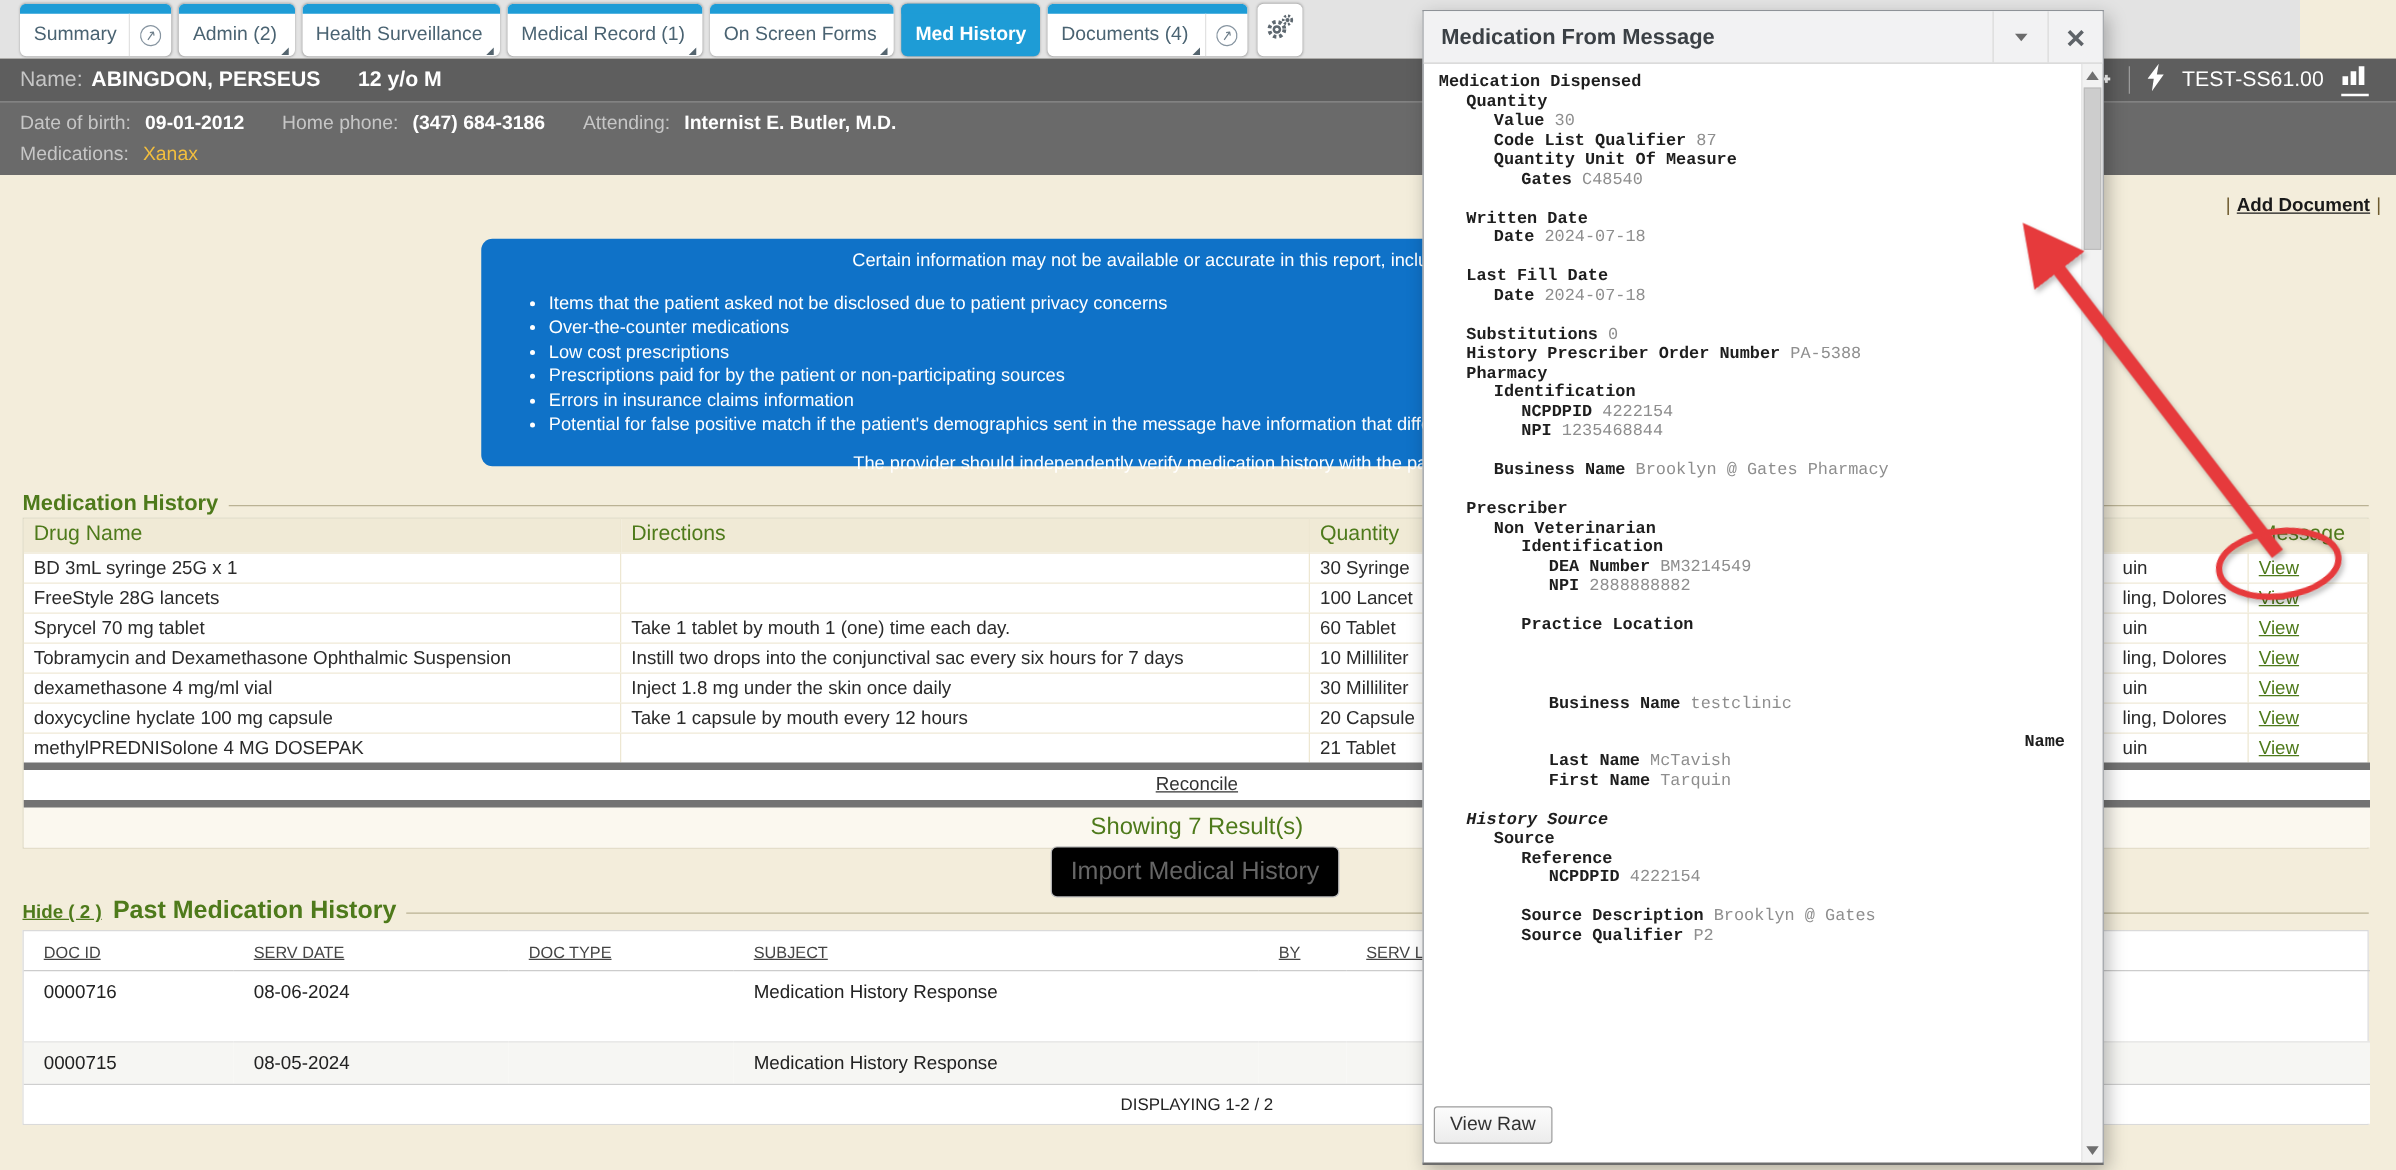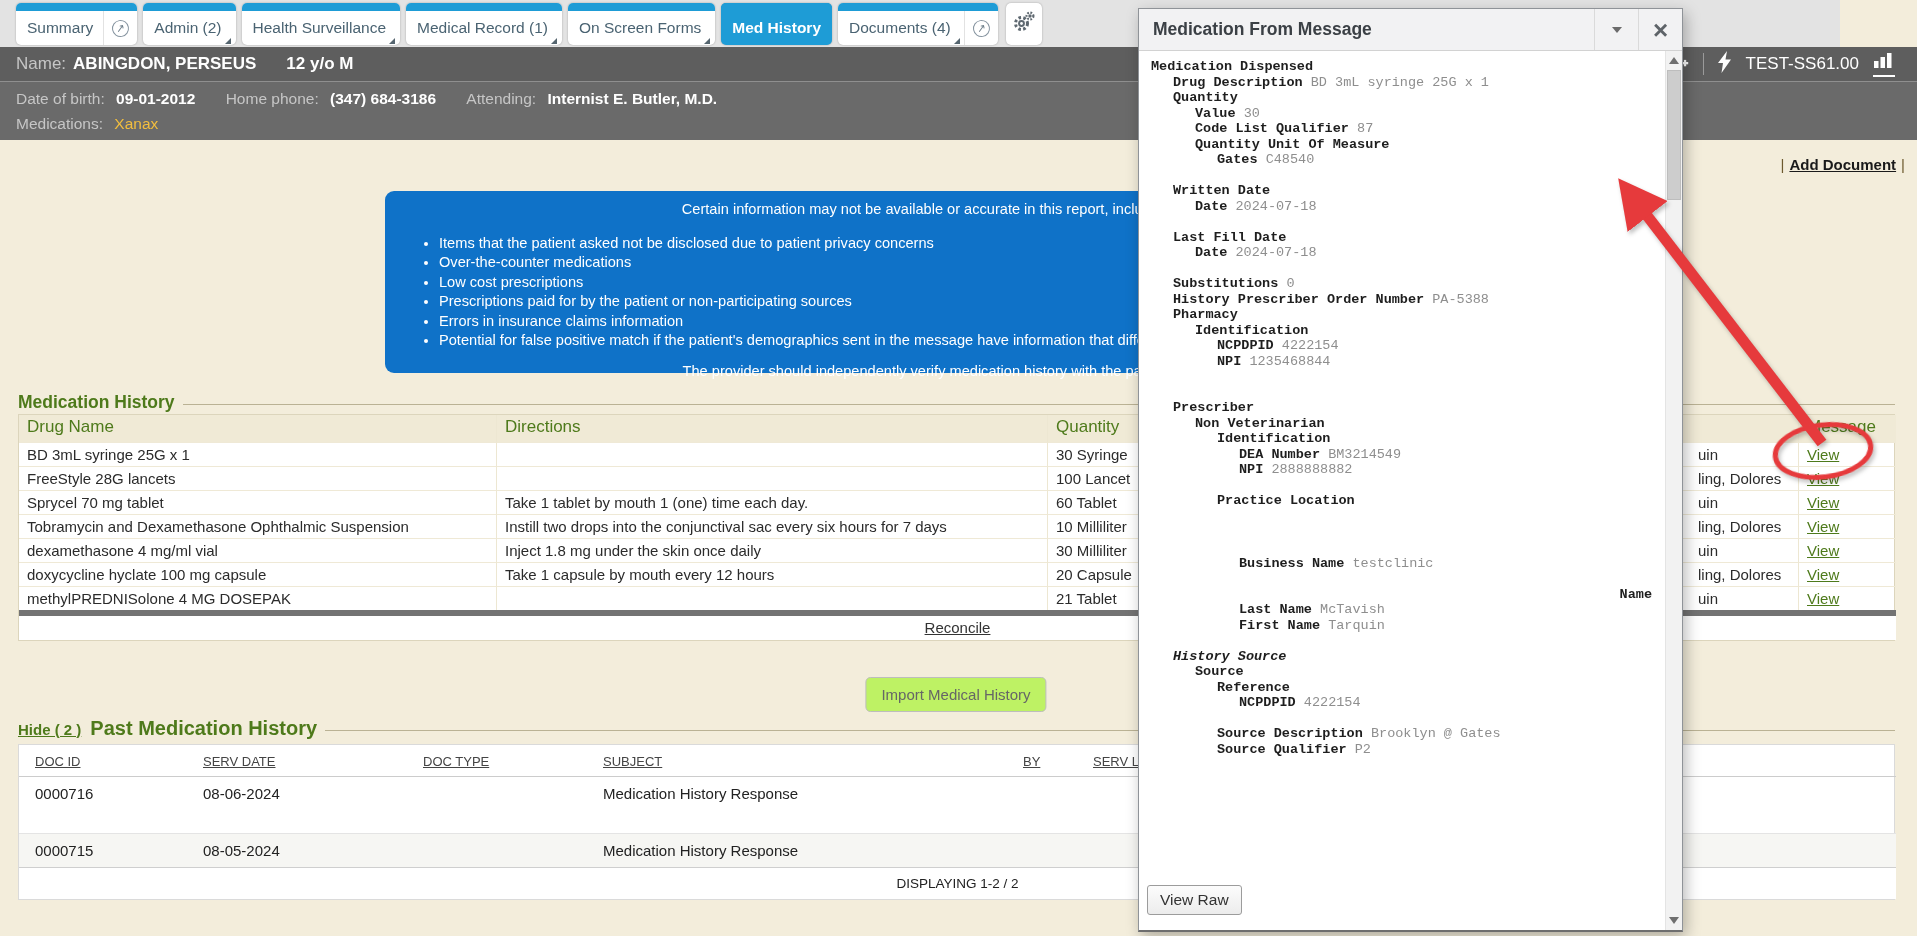--- a/index.html
+++ b/index.html
@@ -54,21 +54,21 @@
 .mh-cell{padding:3px 8px;font-size:15px;color:#2B2B2B;border-right:1px solid #EDE7D2;border-top:1px solid #EFE9D6;min-height:24px;white-space:nowrap;overflow:hidden}
 .mh-cell:nth-child(6n){border-right:none}
 .mh-head{background:#F0EAD6;color:#4E7A1B;font-size:17px;border-top:none;height:27px;padding:2px 8px}
 .mh-by{padding-left:16px}
 .view-link{color:#4E7A1B;text-decoration:underline}
 .mh-span{grid-column:1/-1;text-align:center;border-top:6px solid #737373;padding:3px;background:#fff}
 .reconcile a{color:#333;text-decoration:underline;font-size:15px}
 .showing{color:#4E7A1B;font-size:19px;background:#FBF8EF;padding:5px}
 
 
-.import-btn{position:absolute;left:956px;top:677px;transform:translateX(-50%);background:#bef264;border:1px solid #BDBDBD;border-radius:5px;padding:8px 15px;font-size:15px;color:#666;font-family:"Liberation Sans",sans-serif;cursor:pointer}
+.import-btn{position:absolute;left:956px;top:677px;transform:translateX(-50%);background:#000000;border:1px solid #BDBDBD;border-radius:5px;padding:8px 15px;font-size:20px;color:#666;font-family:"Liberation Sans",sans-serif;cursor:pointer}
 
 
 .ph-legend{position:absolute;left:18px;top:717px;width:1877px;display:flex;align-items:baseline}
 .hide-link{color:#4E7A1B;font-weight:bold;font-size:15px;text-decoration:underline;margin-right:9px;white-space:nowrap}
 .ph-title{font-weight:bold;font-size:20px;color:#4E7A1B;white-space:nowrap}
 .ph-legend .legend-line{align-self:center}
 .ph-table{position:absolute;left:18px;top:744px;width:1877px;display:grid;background:#fff;border:1px solid #DADADA}
 .ph-head{padding:9px 16px 7px;font-size:13px;color:#444;border-bottom:1px solid #CCC}
 .ph-head span{text-decoration:underline;cursor:pointer}
 .ph-cell{padding:8px 16px;font-size:15px;color:#222;min-height:56px;white-space:nowrap;overflow:hidden}
@@ -286,20 +286,21 @@
     <div class="mh-cell"></div>
     <div class="mh-cell mh-by">ling, Dolores</div>
     <div class="mh-cell"><a class="view-link">View</a></div>
     <div class="mh-cell">methylPREDNISolone 4 MG DOSEPAK</div>
     <div class="mh-cell"></div>
     <div class="mh-cell">21 Tablet</div>
     <div class="mh-cell"></div>
     <div class="mh-cell mh-by">uin</div>
     <div class="mh-cell"><a class="view-link">View</a></div>
     <div class="mh-span reconcile"><a>Reconcile</a></div>
+    <div class="mh-span showing">Showing 7 Result(s)</div>
   </div>
 
 <button class="import-btn">Import Medical History</button>
 
 <div class="ph-legend">
   <a class="hide-link">Hide ( 2 )</a>
   <span class="ph-title">Past Medication History</span>
   <span class="legend-line"></span>
 </div>
 <div class="ph-table" style="grid-template-columns: 168px 220px 180px 420px 70px 819px;">
@@ -332,40 +333,40 @@
           <span class="caret"></span>
         </span>
       <span class="m-btn">
           <span class="close-x">×</span>
         </span>
     </span>
   </div>
   <div class="modal-body">
     <div class="modal-text">
         <div class="mline" style="padding-left: 0px;"><b>Medication Dispensed</b></div>
-        <div class="mline" style="padding-left: 22px;"><b>Drug Description</b> <span>BD 3mL syringe 25G x 1</span></div>
         <div class="mline" style="padding-left: 22px;"><b>Quantity</b></div>
         <div class="mline" style="padding-left: 44px;"><b>Value</b> <span>30</span></div>
         <div class="mline" style="padding-left: 44px;"><b>Code List Qualifier</b> <span>87</span></div>
         <div class="mline" style="padding-left: 44px;"><b>Quantity Unit Of Measure</b></div>
         <div class="mline" style="padding-left: 66px;"><b>Gates</b> <span>C48540</span></div>
         <div class="mline"></div>
         <div class="mline" style="padding-left: 22px;"><b>Written Date</b></div>
         <div class="mline" style="padding-left: 44px;"><b>Date</b> <span>2024-07-18</span></div>
         <div class="mline"></div>
         <div class="mline" style="padding-left: 22px;"><b>Last Fill Date</b></div>
         <div class="mline" style="padding-left: 44px;"><b>Date</b> <span>2024-07-18</span></div>
         <div class="mline"></div>
         <div class="mline" style="padding-left: 22px;"><b>Substitutions</b> <span>0</span></div>
         <div class="mline" style="padding-left: 22px;"><b>History Prescriber Order Number</b> <span>PA-5388</span></div>
         <div class="mline" style="padding-left: 22px;"><b>Pharmacy</b></div>
         <div class="mline" style="padding-left: 44px;"><b>Identification</b></div>
         <div class="mline" style="padding-left: 66px;"><b>NCPDPID</b> <span>4222154</span></div>
         <div class="mline" style="padding-left: 66px;"><b>NPI</b> <span>1235468844</span></div>
         <div class="mline"></div>
+        <div class="mline" style="padding-left: 44px;"><b>Business Name</b> <span>Brooklyn @ Gates Pharmacy</span></div>
         <div class="mline"></div>
         <div class="mline" style="padding-left: 22px;"><b>Prescriber</b></div>
         <div class="mline" style="padding-left: 44px;"><b>Non Veterinarian</b></div>
         <div class="mline" style="padding-left: 66px;"><b>Identification</b></div>
         <div class="mline" style="padding-left: 88px;"><b>DEA Number</b> <span>BM3214549</span></div>
         <div class="mline" style="padding-left: 88px;"><b>NPI</b> <span>2888888882</span></div>
         <div class="mline"></div>
         <div class="mline" style="padding-left: 66px;"><b>Practice Location</b></div>
         <div class="mline" style="padding-left: 88px; margin-top: 47px;"><b>Business Name</b> <span>testclinic</span></div>
         <div class="mline"></div>

